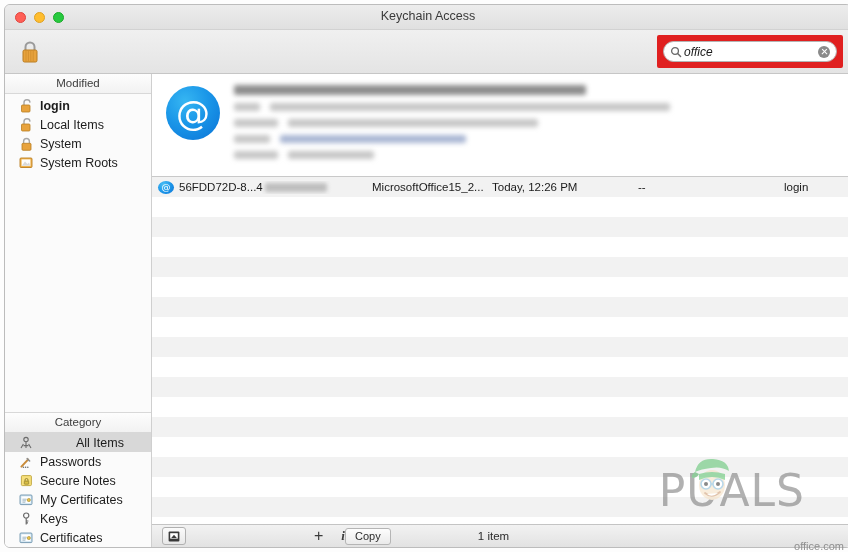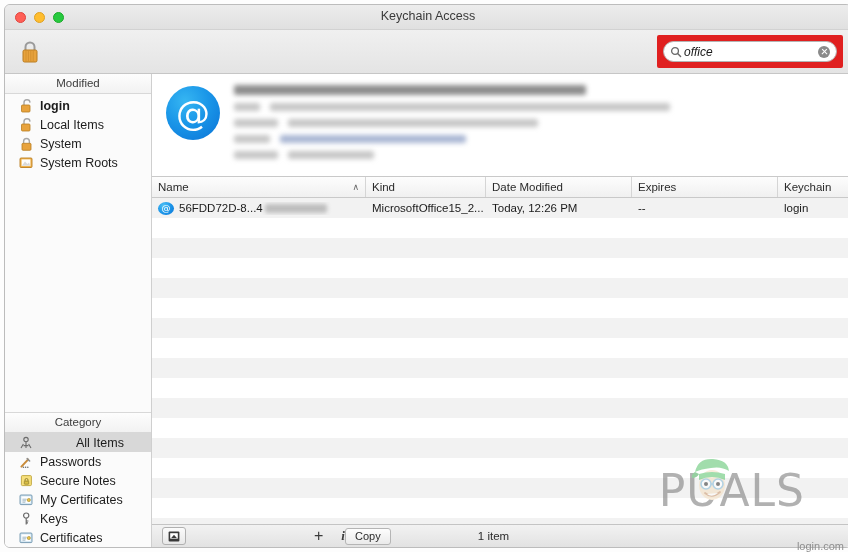--- a/index.html
+++ b/index.html
@@ -592,38 +592,20 @@
                 <span style="width:186px;background:#6f86b5"></span>
             </div>
             <div class="blur-seg">
               <span style="width:44px"></span>
                 <span style="width:86px"></span>
             </div>
           </div>
         </div>
 
         <div class="table">
-          <div class="thead">
-            <div class="th col-name">
-              <span>Name</span>
-              <span class="sort-arrow">∧</span>
-            </div>
-            <div class="th col-kind">
-              <span>Kind</span>
-            </div>
-            <div class="th col-date">
-              <span>Date Modified</span>
-            </div>
-            <div class="th col-expires">
-              <span>Expires</span>
-            </div>
-            <div class="th col-keychain">
-              <span>Keychain</span>
-            </div>
-          </div>
 
           <div class="tbody">
 
             <div class="trow odd">
               <div class="td col-name">
                 <span class="row-icon">@</span>
                 <span>56FDD72D-8...4</span>
                 <span class="name-blur"></span>
               </div>
               <div class="td col-kind">MicrosoftOffice15_2...</div>
@@ -681,14 +663,14 @@
           <div class="bb-plus">+</div>
           <div class="bb-info">i</div>
           <div class="bb-copy">Copy</div>
           <div class="bb-count">1 item</div>
         </div>
 
       </div>
     </div>
   </div>
 
-  <div class="wsxdn">login.com</div>
+  <div class="wsxdn">office.com</div>
 </div>
 
 </body></html>

